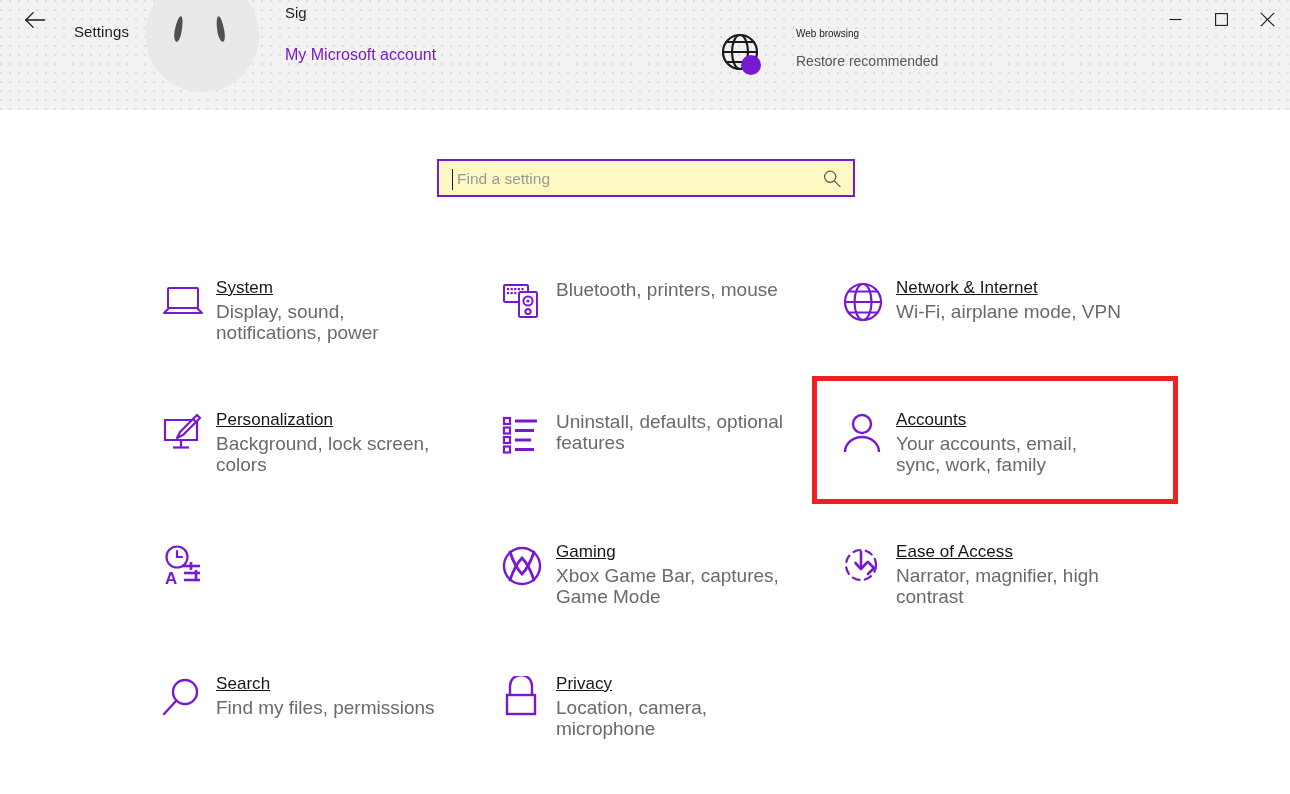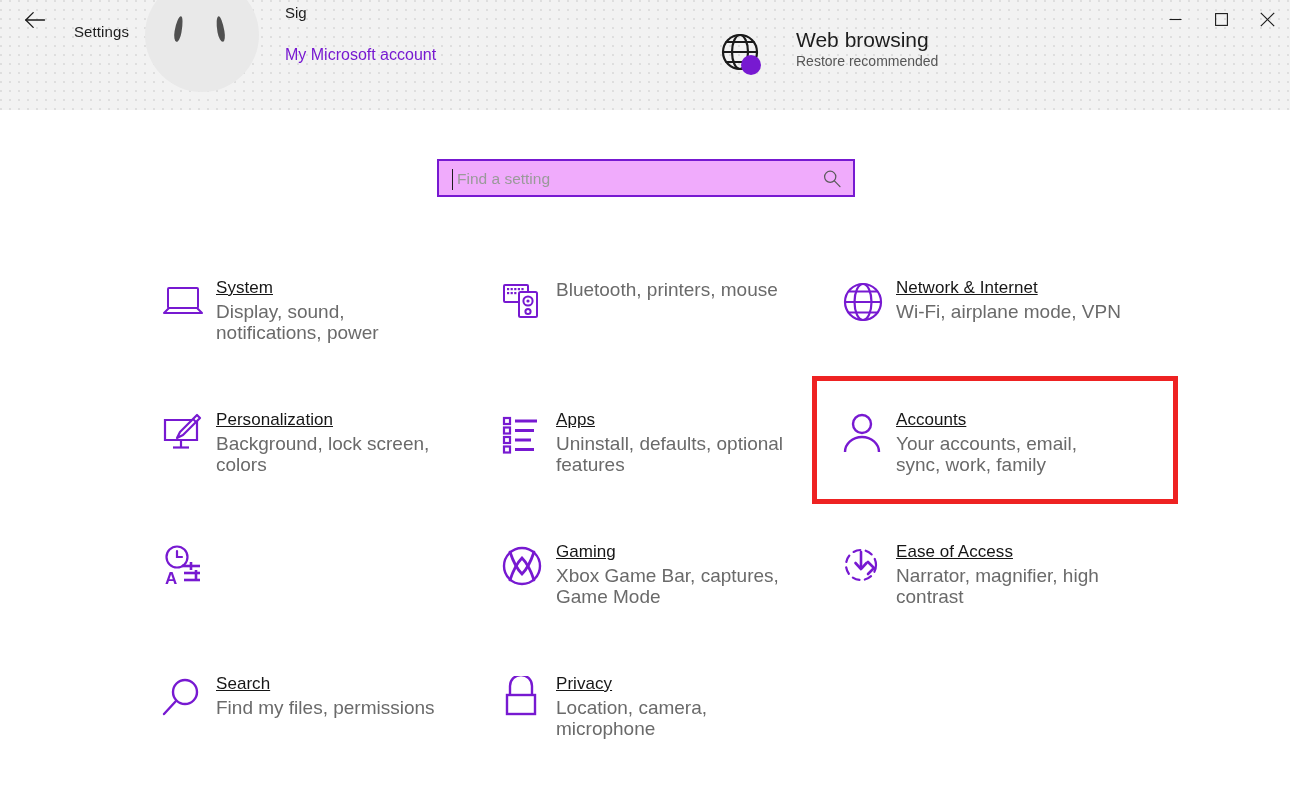--- a/index.html
+++ b/index.html
@@ -120,21 +120,21 @@
     position: absolute;
     left: 716px;
     top: 30px;
     width: 52px;
     height: 52px;
   }
   .web-status-title {
     position: absolute;
     left: 796px;
     top: 28px;
-    font-size: 21px;
+    font-size: 10px;
     color: #1d1d1d;
   }
   .web-status-sub {
     position: absolute;
     left: 796px;
     top: 52px;
     width: 170px;
     font-size: 14px;
     line-height: 19px;
     color: #565656;
@@ -142,21 +142,21 @@
 
   
   .search-wrap {
     position: absolute;
     left: 437px;
     top: 159px;
     width: 418px;
     height: 38px;
     box-sizing: border-box;
     border: 2px solid #7719d1;
-    background: #f0abfc;
+    background: #fef9c3;
     display: flex;
     align-items: center;
   }
   .search-caret {
     position: absolute;
     left: 13px;
     top: 8px;
     width: 1px;
     height: 21px;
     background: #1d1d1d;
@@ -401,21 +401,20 @@
           <rect x="4" y="15.5" width="6" height="6" fill="none" stroke="currentColor" stroke-width="2.2"></rect>
           <rect x="4" y="25" width="6" height="6" fill="none" stroke="currentColor" stroke-width="2.2"></rect>
           <rect x="4" y="34.5" width="6" height="6" fill="none" stroke="currentColor" stroke-width="2.2"></rect>
           <line x1="15" y1="9" x2="37" y2="9" stroke="currentColor" stroke-width="3"></line>
           <line x1="15" y1="18.5" x2="34" y2="18.5" stroke="currentColor" stroke-width="3"></line>
           <line x1="15" y1="28" x2="31" y2="28" stroke="currentColor" stroke-width="3"></line>
           <line x1="15" y1="37.5" x2="34" y2="37.5" stroke="currentColor" stroke-width="3"></line>
         </svg>
       </div>
       <div class="tile-text">
-        <div class="tile-title">Apps</div>
         <div class="tile-desc">Uninstall, defaults, optional features</div>
       </div>
     </div>
 
     <div class="tile">
       <div class="tile-icon">
         <svg width="48" height="44" viewBox="0 0 48 44" aria-hidden="true">
           <circle cx="22" cy="12" r="9" fill="none" stroke="currentColor" stroke-width="2.4"></circle>
           <path d="M5 40 A17 15 0 0 1 39 40" fill="none" stroke="currentColor" stroke-width="2.4"></path>
         </svg>

